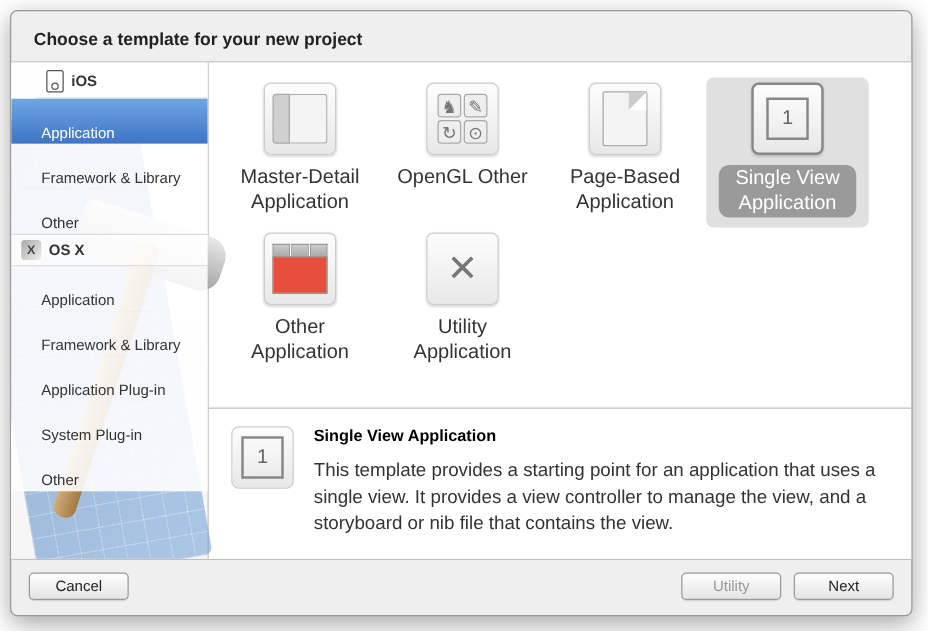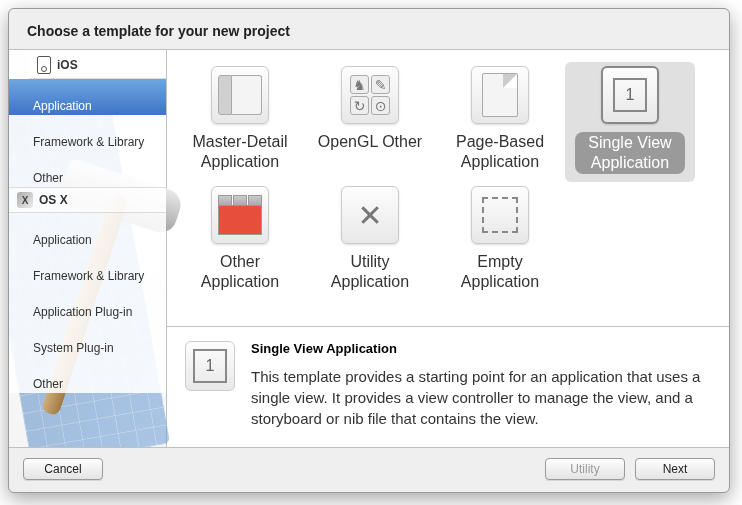--- a/index.html
+++ b/index.html
@@ -314,26 +314,20 @@
           <div class="label">Other Application</div>
         </div>
 
         <div class="tmpl">
           <div class="icon-box">
             <div class="i-utility">✕</div>
           </div>
           <div class="label">Utility Application</div>
         </div>
 
-        <div class="tmpl">
-          <div class="icon-box">
-            <div class="i-empty"></div>
-          </div>
-          <div class="label">Empty Application</div>
-        </div>
 
       </div>
       <div class="divider"></div>
       <div class="detail">
         <div class="icon-box">
           <div class="i-single">1</div>
         </div>
         <div>
           <div class="detail-title">Single View Application</div>
           <div class="detail-desc">This template provides a starting point for an application that uses a single view. It provides a view controller to manage the view, and a storyboard or nib file that contains the view.</div>

